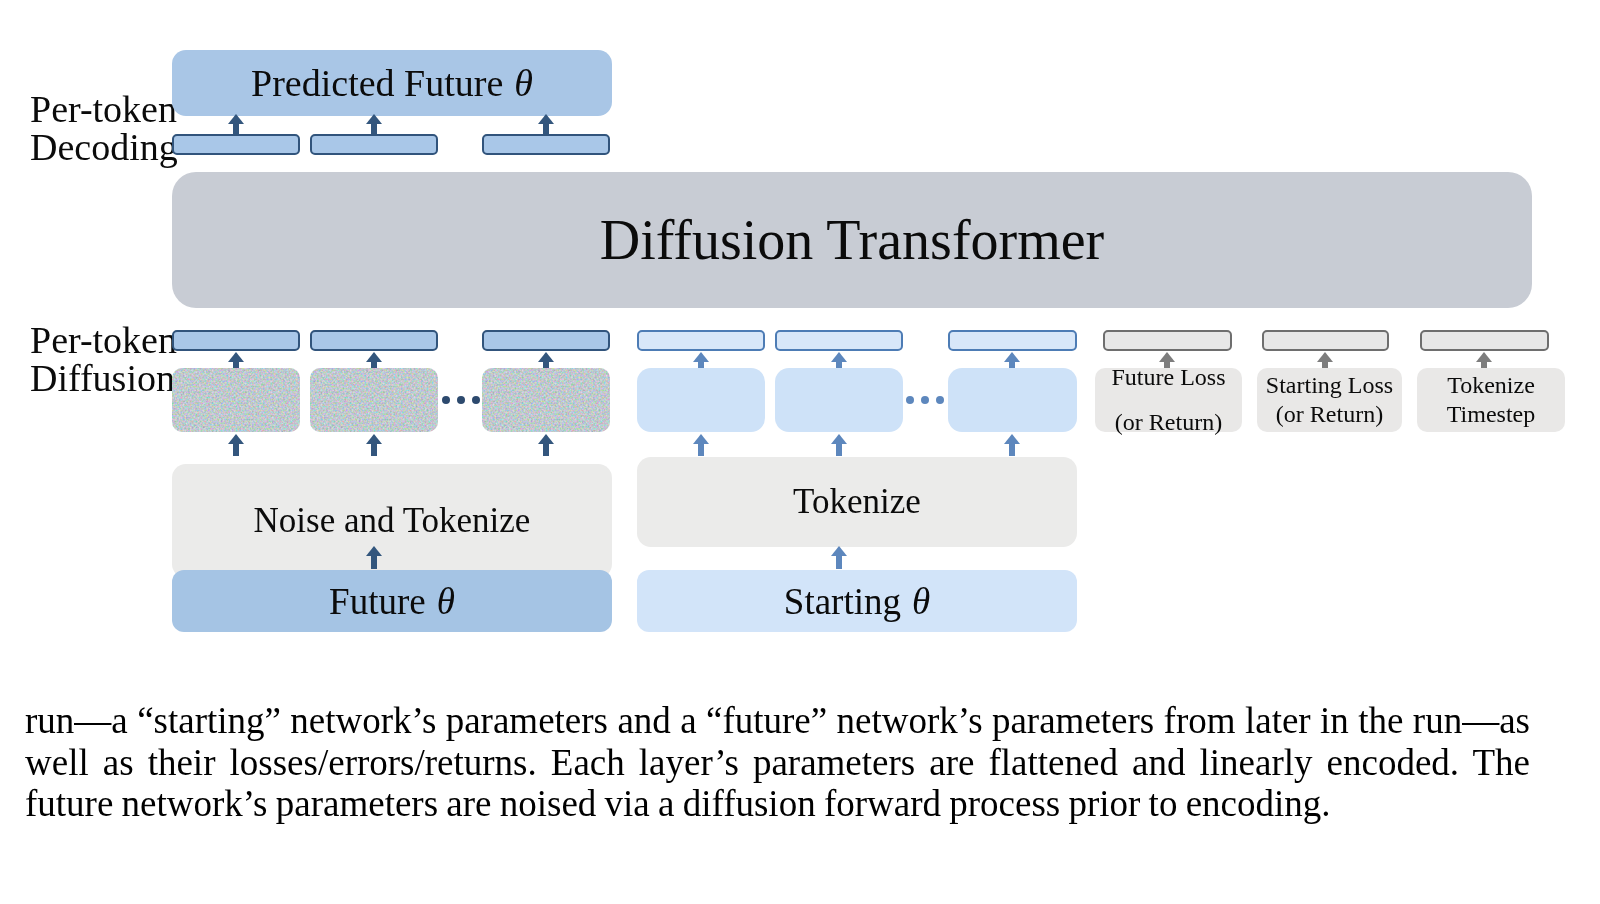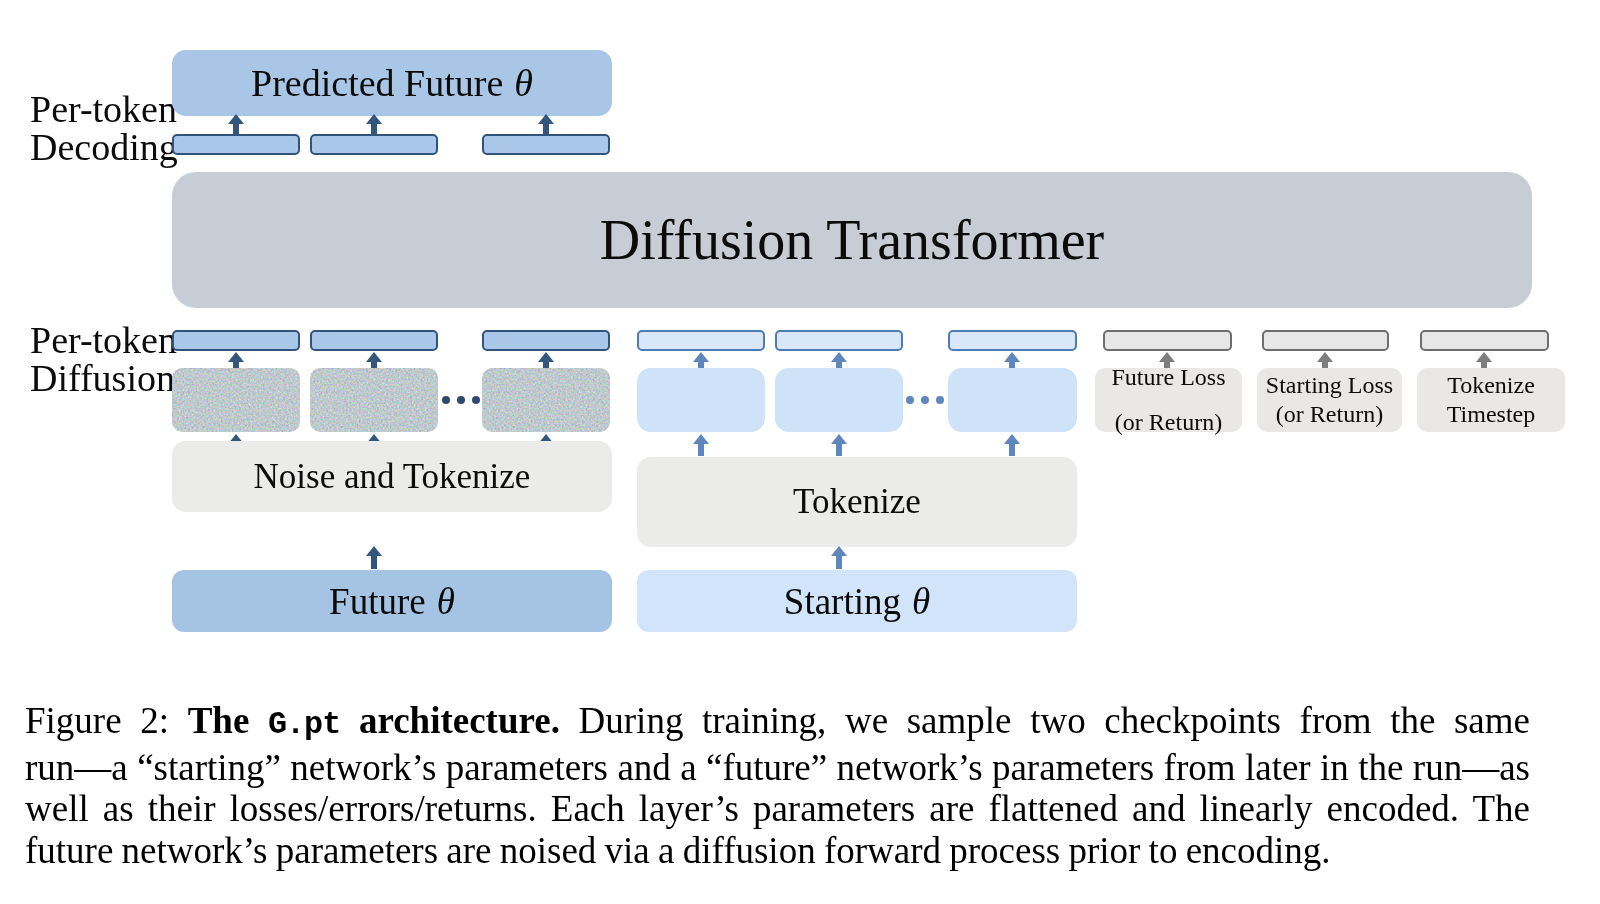--- a/index.html
+++ b/index.html
@@ -7,21 +7,21 @@
          font-family:"Liberation Serif","DejaVu Serif",serif;color:#0b0b0b;}
 
   
   .side-label{position:absolute;left:30px;font-size:38px;line-height:38px;white-space:nowrap;}
 
   
   .bigbox{position:absolute;display:flex;align-items:center;justify-content:center;white-space:nowrap;}
   .predicted{left:172px;top:50px;width:440px;height:66px;background:#a9c6e6;border-radius:14px;font-size:38px;text-align:right;}
   .transformer{left:172px;top:172px;width:1360px;height:136px;background:#c8ccd4;border-radius:24px;font-size:56px;}
   .process{background:#ebebea;border-radius:14px;font-size:35px;}
-  .noise-tokenize{left:172px;top:441px;width:440px;height:71px;align-items:center;}
+  .noise-tokenize{left:172px;top:464px;width:440px;height:114px;align-items:center;}
   .tokenize{left:637px;top:457px;width:440px;height:90px;}
   .theta-box{top:570px;width:440px;height:62px;border-radius:12px;font-size:37px;}
   .future{left:172px;background:#a5c4e4;}
   .starting{left:637px;background:#d2e4f9;}
   .theta{font-style:italic;margin-left:11px;}
 
   
   .bar{position:absolute;height:21px;width:128px;border-radius:5px;box-sizing:border-box;}
   .bar.blue{background:#a9c7e8;border:2px solid #31547c;}
   .bar.lblue{background:#d8e7f9;border:2px solid #4d7cb5;}
@@ -189,19 +189,18 @@
   <div class="bigbox theta-box future">
       <span>Future</span>
       <i class="theta">θ</i>
     </div>
   <div class="bigbox theta-box starting">
       <span>Starting</span>
       <i class="theta">θ</i>
     </div>
 
   <div class="caption">
-    <div class="cap-line just"><span>Figure 2: </span><span class="b">The </span><span class="b mono">G.pt</span><span class="b"> architecture.</span><span> During training, we sample two checkpoints from the same</span></div>
     <div class="cap-line just">run—a “starting” network’s parameters and a “future” network’s parameters from later in the run—as</div>
     <div class="cap-line just">well as their losses/errors/returns. Each layer’s parameters are flattened and linearly encoded. The</div>
     <div class="cap-line">future network’s parameters are noised via a diffusion forward process prior to encoding.</div>
   </div>
 
 </div>
 
 </body></html>

